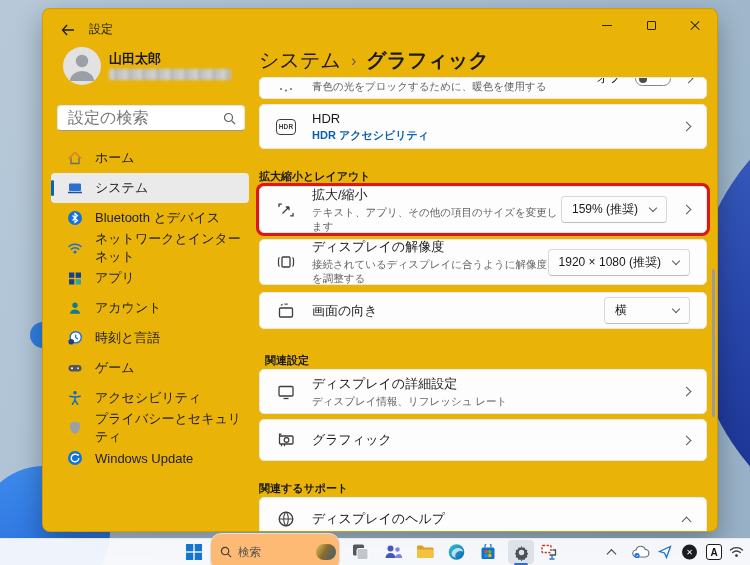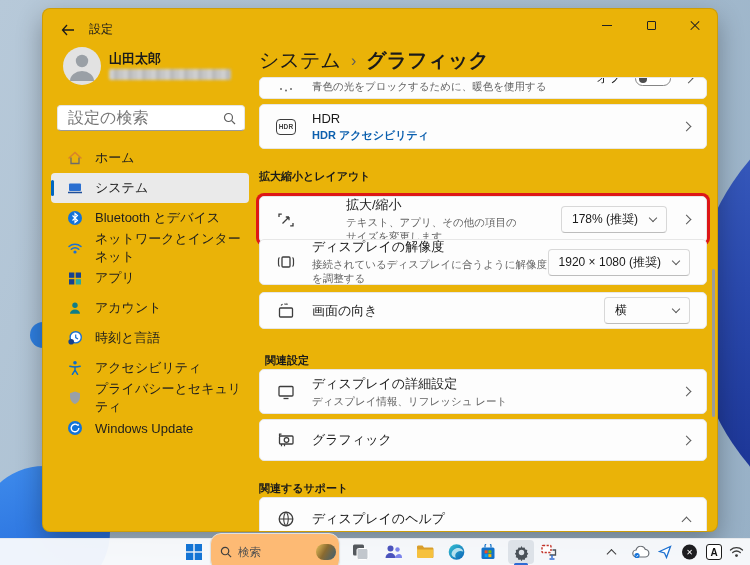--- a/index.html
+++ b/index.html
@@ -198,20 +198,28 @@
       <div class="nav-item">
         <svg class="nav-ico" viewBox="0 0 16 16">
             <circle cx="8.7" cy="7.3" r="5.6" stroke="#1a6fd4" stroke-width="1.4" fill="#fff"></circle>
             <path d="M8.7 4.4v3.2l2.3 1.5" stroke="#1a6fd4" stroke-width="1.2" fill="none"></path>
             <circle cx="4.2" cy="11.8" r="2.8" fill="#16418f"></circle>
           </svg>
         <span>時刻と言語</span>
       </div>
       <div class="nav-item">
         <svg class="nav-ico" viewBox="0 0 16 16">
+            <rect x="1.5" y="5" width="13" height="6.6" rx="3.3" fill="#53575c"></rect>
+            <circle cx="5" cy="8.3" r="1" fill="#fff"></circle>
+            <circle cx="11" cy="8.3" r="1" fill="#cfe0f4"></circle>
+          </svg>
+        <span>ゲーム</span>
+      </div>
+      <div class="nav-item">
+        <svg class="nav-ico" viewBox="0 0 16 16">
             <circle cx="8" cy="2.8" r="1.8" fill="#0f6cc4"></circle>
             <path d="M2.8 6.3c3.4 1 7 1 10.4 0M8 6.8v3.4M8 10.2 5.4 14.3M8 10.2l2.6 4.1" stroke="#0f6cc4" stroke-width="1.5" fill="none" stroke-linecap="round"></path>
           </svg>
         <span>アクセシビリティ</span>
       </div>
       <div class="nav-item">
         <svg class="nav-ico" viewBox="0 0 16 16">
             <path d="M8 1.5 13 3.3v3.6c0 3.4-2.2 5.8-5 7-2.8-1.2-5-3.6-5-7V3.3z" fill="#9aa0a6"></path>
           </svg>
         <span>プライバシーとセキュリティ</span>
@@ -255,32 +263,32 @@
     </div>
     <div class="row-text">
       <div class="row-title">HDR</div>
       <div class="row-link">HDR アクセシビリティ</div>
     </div>
     <span class="chev right"></span>
   </div>
 
   <div class="section-title" style="top:160px;">拡大縮小とレイアウト</div>
 
-  <div class="card highlighted" style="top:187px; height:47px;gap:34px;">
+  <div class="card highlighted" style="top:177px; height:47px;">
     <svg class="row-ico" viewBox="0 0 20 20">
         <path d="M3 7V4.2h2.8M17 13v2.8h-2.8" stroke="#3d3d3d" stroke-width="1.3" fill="none"></path>
         <path d="M6.5 13.5 13 7M13 7h-3.2M13 7v3.2" stroke="#3d3d3d" stroke-width="1.3" fill="none"></path>
       </svg>
     <div class="row-text">
       <div class="row-title">拡大/縮小</div>
       <div class="row-sub">テキスト、アプリ、その他の項目のサイズを変更します</div>
     </div>
     <div class="right-cluster">
       <div class="dropdown" style="min-width:96px;">
-        <span>178% (推奨)</span>
+        <span>159% (推奨)</span>
         <span class="chev down"></span>
       </div>
       <span class="chev right"></span>
     </div>
   </div>
 
   <div class="card" style="top:230px; height:46px;">
     <svg class="row-ico" viewBox="0 0 20 20">
         <rect x="6" y="5" width="8" height="10" rx="1" stroke="#3d3d3d" stroke-width="1.3" fill="none"></rect>
         <path d="M3.5 5.5C2.5 6 2.5 7 2.5 8v4c0 1 0 2 1 2.5M16.5 5.5c1 .5 1 1.5 1 2.5v4c0 1 0 2-1 2.5" stroke="#3d3d3d" stroke-width="1.2" fill="none"></path>

